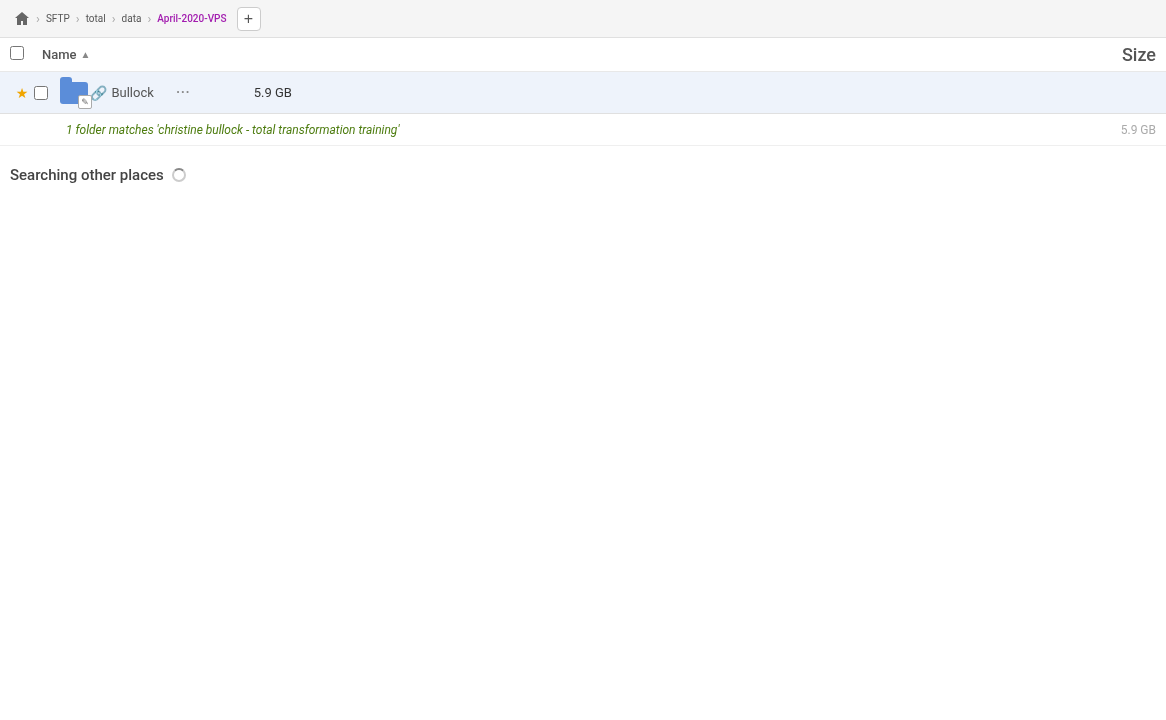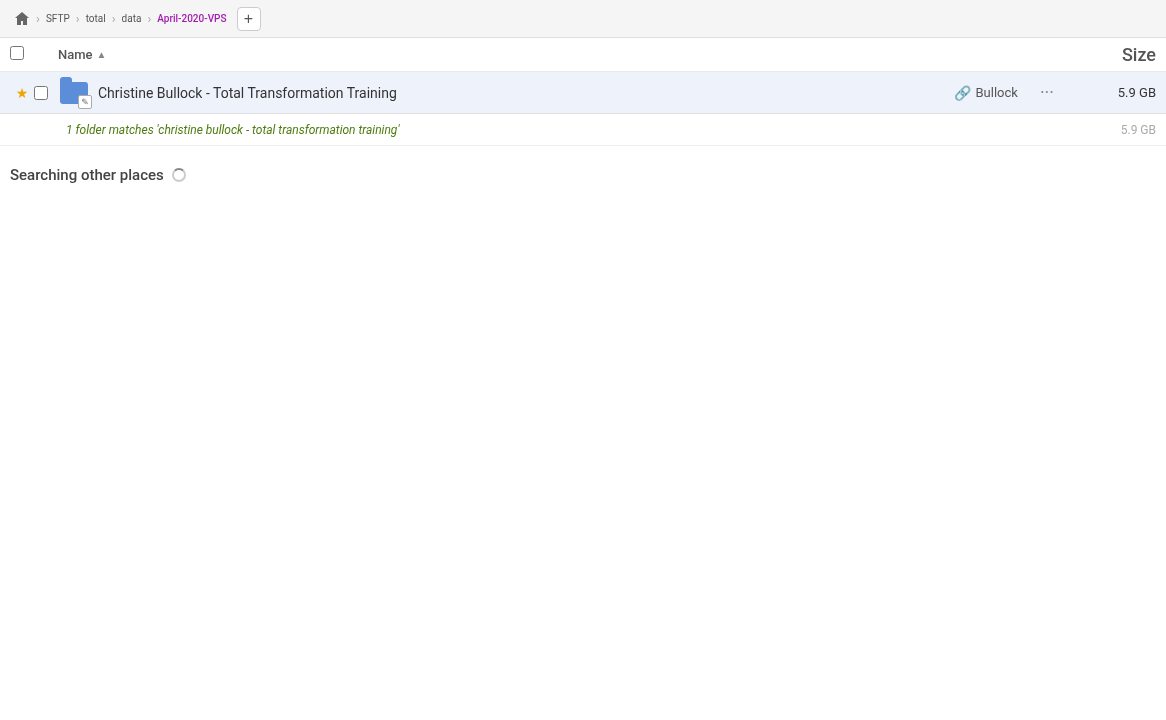--- a/index.html
+++ b/index.html
@@ -95,21 +95,20 @@
 
     .col-name {
       flex: 1;
       display: flex;
       align-items: center;
       gap: 4px;
       font-size: 13px;
       color: #555;
       cursor: pointer;
       font-weight: 500;
-      margin-left: 16px;
     }
 
     .sort-arrow {
       font-size: 10px;
       color: #888;
     }
 
     .col-size {
       width: 100px;
       text-align: right;
@@ -324,21 +323,20 @@
 
 <div class="file-row">
   <div class="row-star">★</div>
   <div class="row-checkbox">
     <input type="checkbox" style="">
   </div>
   <div class="row-icon">
     <div class="folder-icon"></div>
     <div class="folder-badge">✎</div>
   </div>
-  <span class="row-name">Christine Bullock - Total Transformation Training</span>
   <div class="row-shared">
     <span class="link-icon">🔗</span>
     <span>Bullock</span>
   </div>
   <div class="row-more">···</div>
   <div class="row-size">5.9 GB</div>
 </div>
 
 <div class="match-info-row">
   <span class="match-info-text">1 folder matches 'christine bullock - total transformation training'</span>

